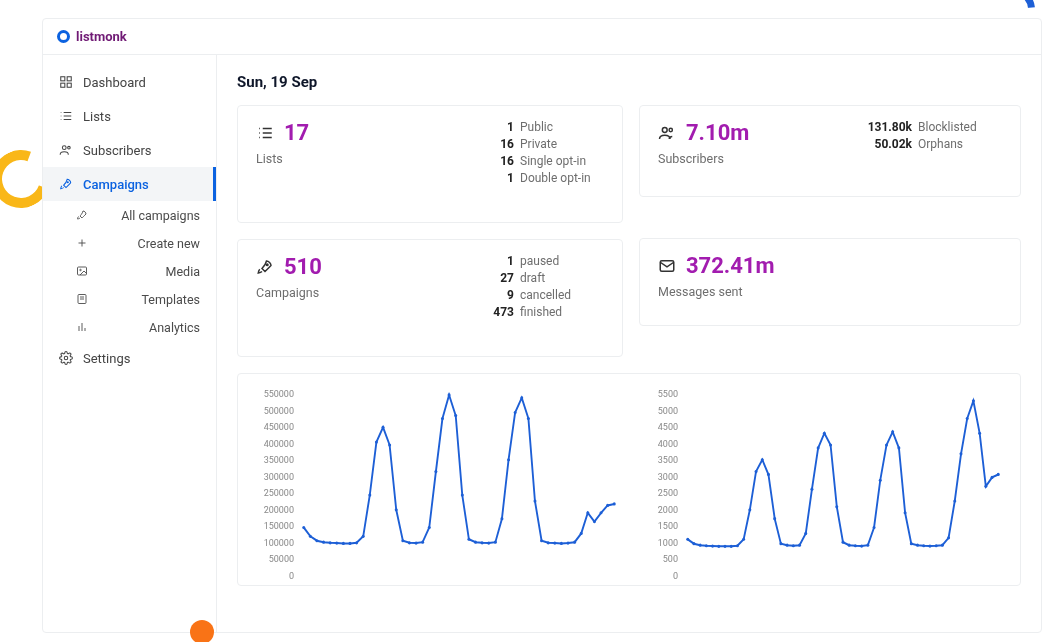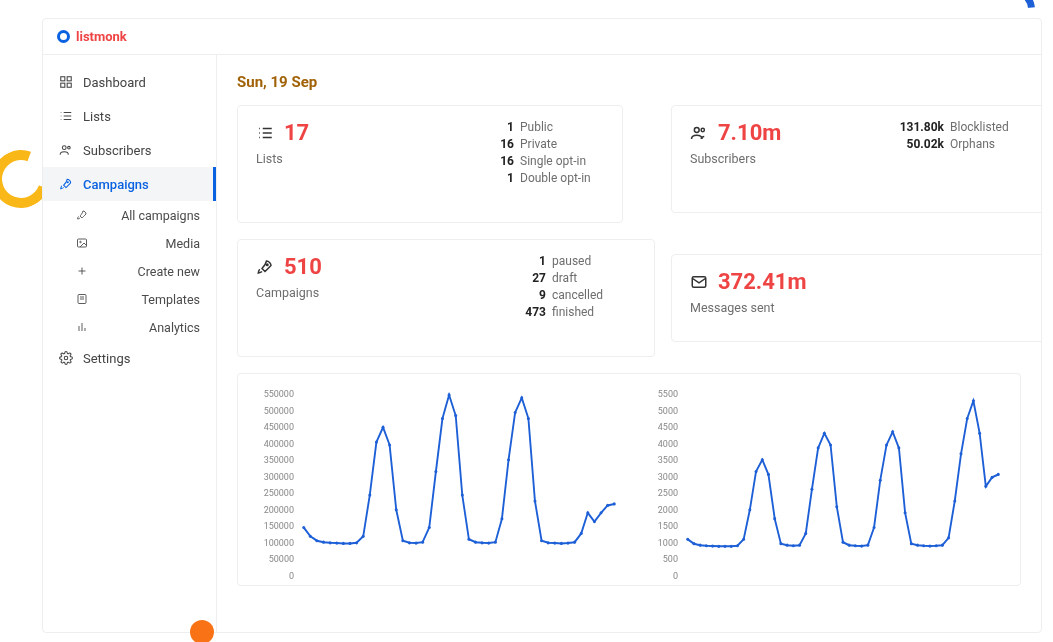--- a/index.html
+++ b/index.html
@@ -66,21 +66,21 @@
     gap: 6px;
   }
   .logo-ring {
     width: 13px; height: 13px;
     border: 3px solid #0b62e0;
     border-radius: 50%;
   }
   .logo-text {
     font-weight: 700;
     font-size: 13px;
-    color: #ef4444;
+    color: #701a75;
   }
   .body {
     flex: 1;
     display: flex;
     min-height: 0;
   }
   .sidebar {
     width: 174px;
     border-right: 1px solid #eceef0;
     padding: 10px 0;
@@ -129,21 +129,21 @@
   .sub-item .ico svg { width: 12px; height: 12px; }
 
   .main {
     flex: 1;
     padding: 18px 20px 0 20px;
     overflow: hidden;
   }
   .date-heading {
     font-size: 15px;
     font-weight: 700;
-    color: #a16207;
+    color: #0f172a;
     margin-bottom: 14px;
   }
   .cards-row {
     display: flex;
     gap: 16px;
   }
   .cards-col {
     display: flex;
     flex-direction: column;
     gap: 16px;
@@ -160,21 +160,21 @@
     flex-direction: column;
   }
   .stat-head {
     display: flex;
     align-items: center;
     gap: 10px;
   }
   .stat-num {
     font-size: 22px;
     font-weight: 700;
-    color: #ef4444;
+    color: #a21caf;
   }
   .stat-label {
     font-size: 12.5px;
     color: #6e6e6e;
     margin-top: 6px;
   }
   .stat-ico { width: 18px; height: 18px; }
   .stat-ico svg { width: 18px; height: 18px; stroke: #333; stroke-width: 2; fill: none; }
 
   .breakdown {
@@ -191,22 +191,22 @@
     gap: 6px;
     justify-content: flex-start;
   }
   .breakdown-row .bn {
     width: 50px;
     text-align: right;
     font-weight: 700;
     color: #222;
   }
   .card-lists   { width: 386px; height: 118px; }
-  .card-camps   { width: 418px; height: 118px; }
-  .card-subs    { width: 382px; height: 108px; }
+  .card-camps   { width: 386px; height: 118px; }
+  .card-subs    { width: 382px; height: 92px; }
   .card-msgs    { width: 382px; height: 88px; margin-top: 25px; }
   .col2 { gap: 16px; }
   .charts-card {
     margin-top: 16px;
     border: 1px solid #eceef0;
     border-radius: 4px;
     padding: 14px 18px 0 18px;
   }
   .chart-titles {
     display: flex;
@@ -307,35 +307,35 @@
           <svg viewBox="0 0 24 24">
               <path d="M5 15c-1.5 1.5-2 5-2 5s3.5-.5 5-2"></path>
               <path d="M14 4c3 0 6 3 6 6-3 3-8 8-8 8l-4-4s5-5 6-10z"></path>
             </svg>
         </span>
         <span>All campaigns</span>
       </div>
       <div class="sub-item">
         <span class="ico ico-small">
           <svg viewBox="0 0 24 24">
+              <line x1="12" y1="5" x2="12" y2="19"></line>
+              <line x1="5" y1="12" x2="19" y2="12"></line>
+            </svg>
+        </span>
+        <span>Create new</span>
+      </div>
+      <div class="sub-item">
+        <span class="ico ico-small">
+          <svg viewBox="0 0 24 24">
               <rect x="3" y="4" width="18" height="16" rx="2"></rect>
               <circle cx="9" cy="10" r="1.5"></circle>
               <path d="M21 17l-5-5-8 8"></path>
             </svg>
         </span>
         <span>Media</span>
-      </div>
-      <div class="sub-item">
-        <span class="ico ico-small">
-          <svg viewBox="0 0 24 24">
-              <line x1="12" y1="5" x2="12" y2="19"></line>
-              <line x1="5" y1="12" x2="19" y2="12"></line>
-            </svg>
-        </span>
-        <span>Create new</span>
       </div>
       <div class="sub-item">
         <span class="ico ico-small">
           <svg viewBox="0 0 24 24">
               <rect x="4" y="3" width="16" height="18" rx="2"></rect>
               <line x1="8" y1="8" x2="16" y2="8"></line>
               <line x1="8" y1="12" x2="16" y2="12"></line>
             </svg>
         </span>
         <span>Templates</span>

